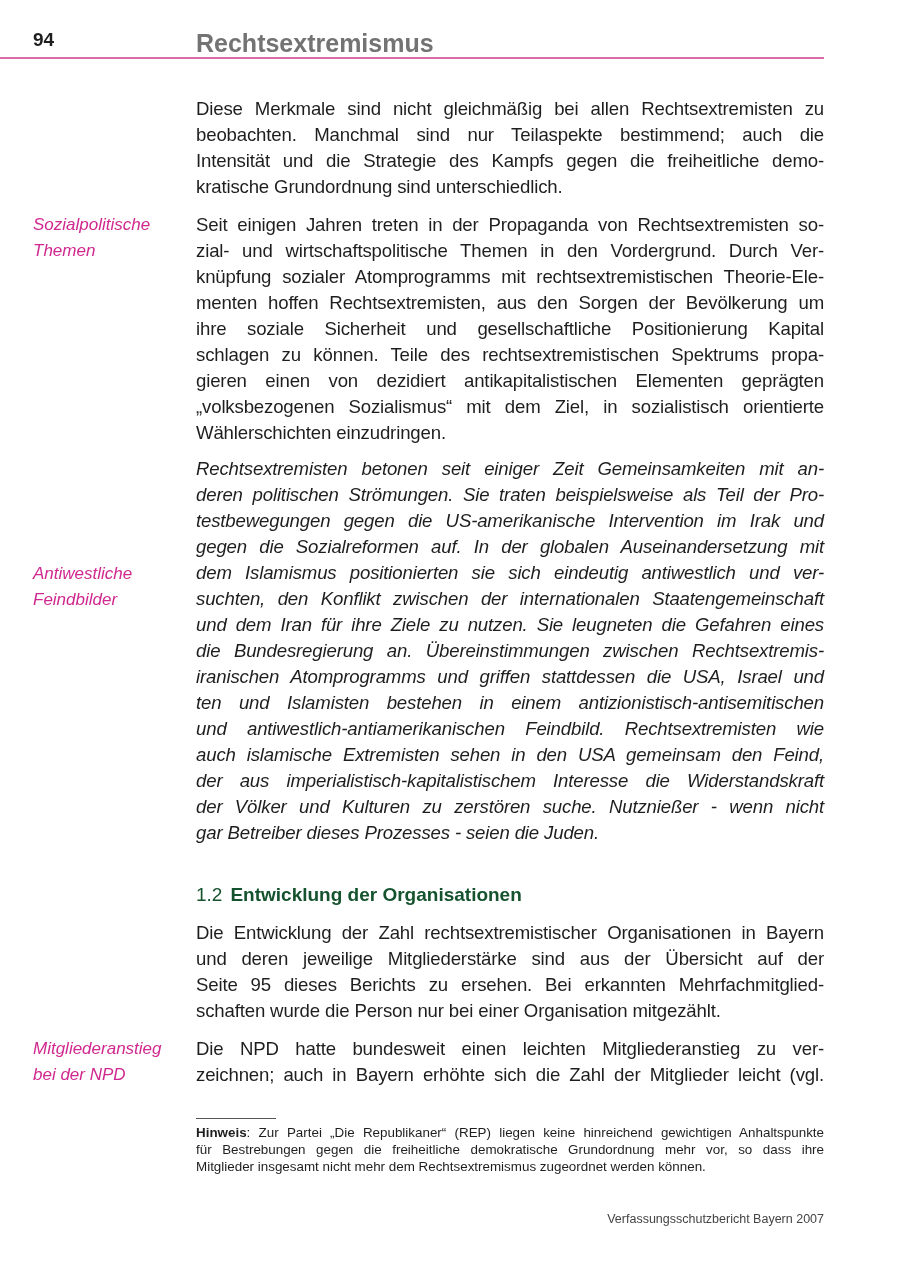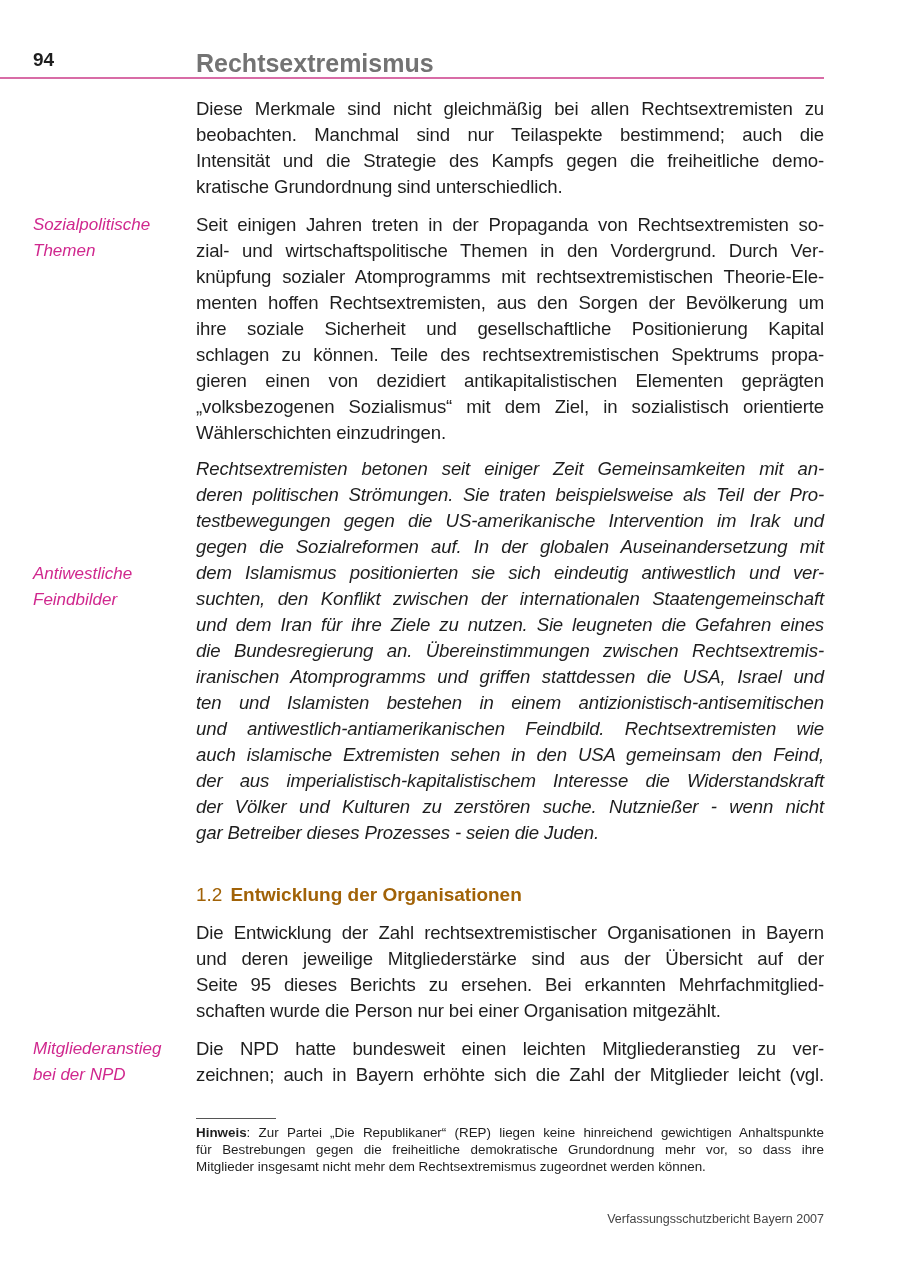--- a/index.html
+++ b/index.html
@@ -4,21 +4,20 @@
   <style>
     html, body { margin: 0; padding: 0; background: #ffffff; }
     body {
       width: 900px; height: 1272px; position: relative; overflow: hidden;
       font-family: "Liberation Sans", "DejaVu Sans", sans-serif;
       color: #1e1e1e;
     }
     .header {
       position: absolute; left: 0; top: 0; width: 824px; height: 57px;
       border-bottom: 2px solid #d86ca6;
-      margin-top: 20px;
     }
     .page-num {
       position: absolute; left: 33px; top: 29px;
       font-size: 19px; font-weight: bold; color: #1e1e1e;
     }
     .running-title {
       position: absolute; left: 196px; top: 29px;
       font-size: 25px; font-weight: bold; color: #737373;
     }
     .margin-note {
@@ -29,21 +28,21 @@
     .para {
       position: absolute; left: 196px; width: 628px;
       font-size: 18.6px; line-height: 26px;
       text-align: justify; color: #1e1e1e;
       letter-spacing: -0.15px;
     }
     .para .line { display: block; text-align: justify; text-align-last: justify; white-space: nowrap; }
     .para .line.last { text-align-last: left; }
     .section-heading {
       position: absolute; left: 196px; top: 882px;
-      font-size: 19px; line-height: 26px; color: #a16207;
+      font-size: 19px; line-height: 26px; color: #14532d;
     }
     .section-heading .num { font-weight: normal; margin-right: 8px; }
     .section-heading .title { font-weight: bold; }
     .footnote-rule {
       position: absolute; left: 196px; top: 1118px; width: 80px; height: 1px;
       background: #555;
     }
     .footnote {
       position: absolute; left: 196px; top: 1124px; width: 628px;
       font-size: 13.4px; line-height: 17px; color: #1e1e1e;

